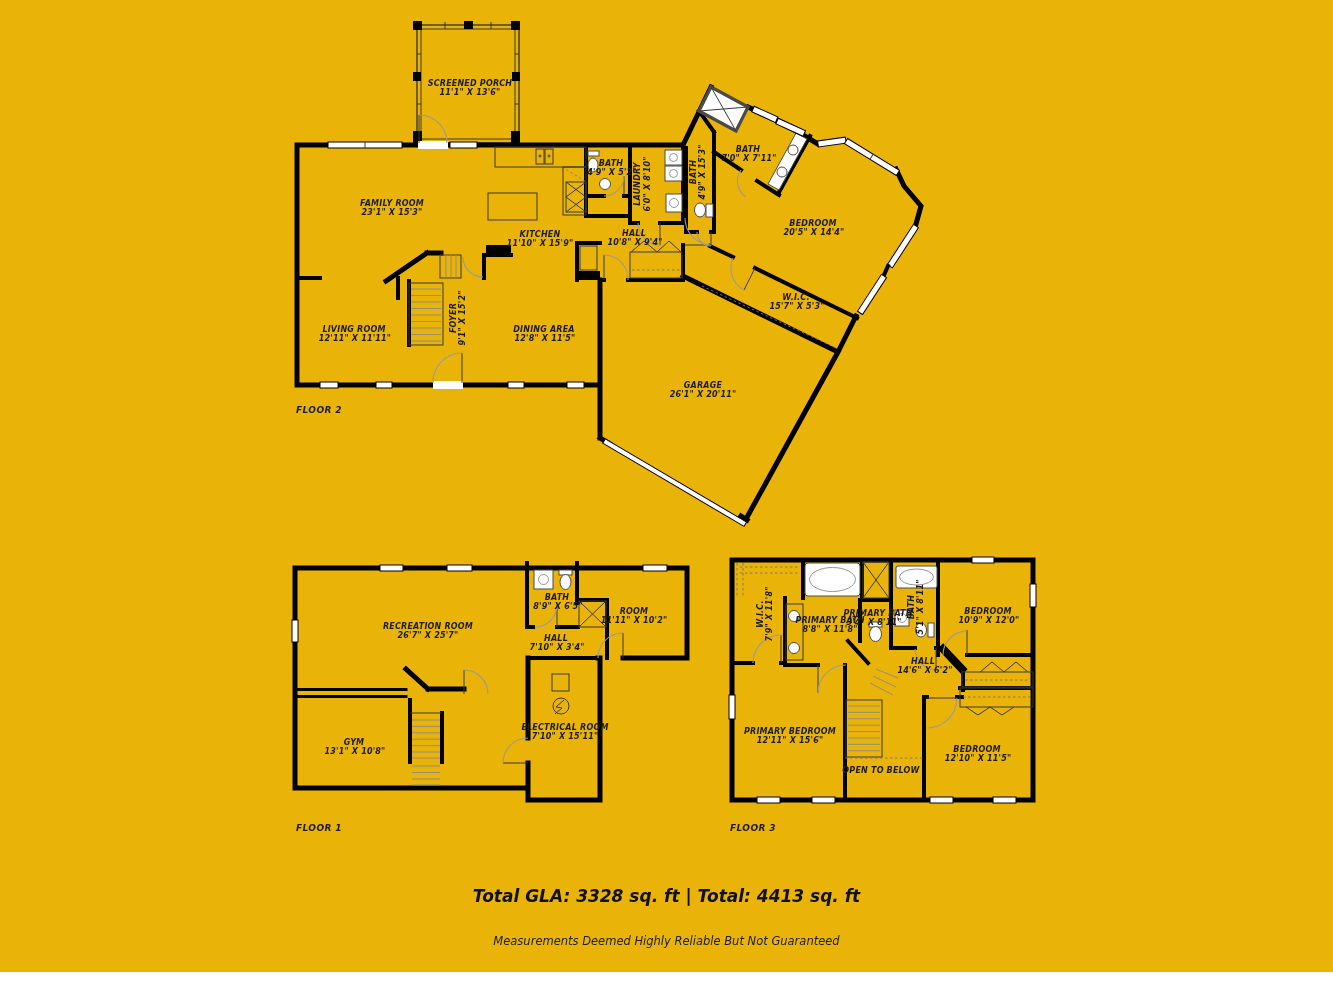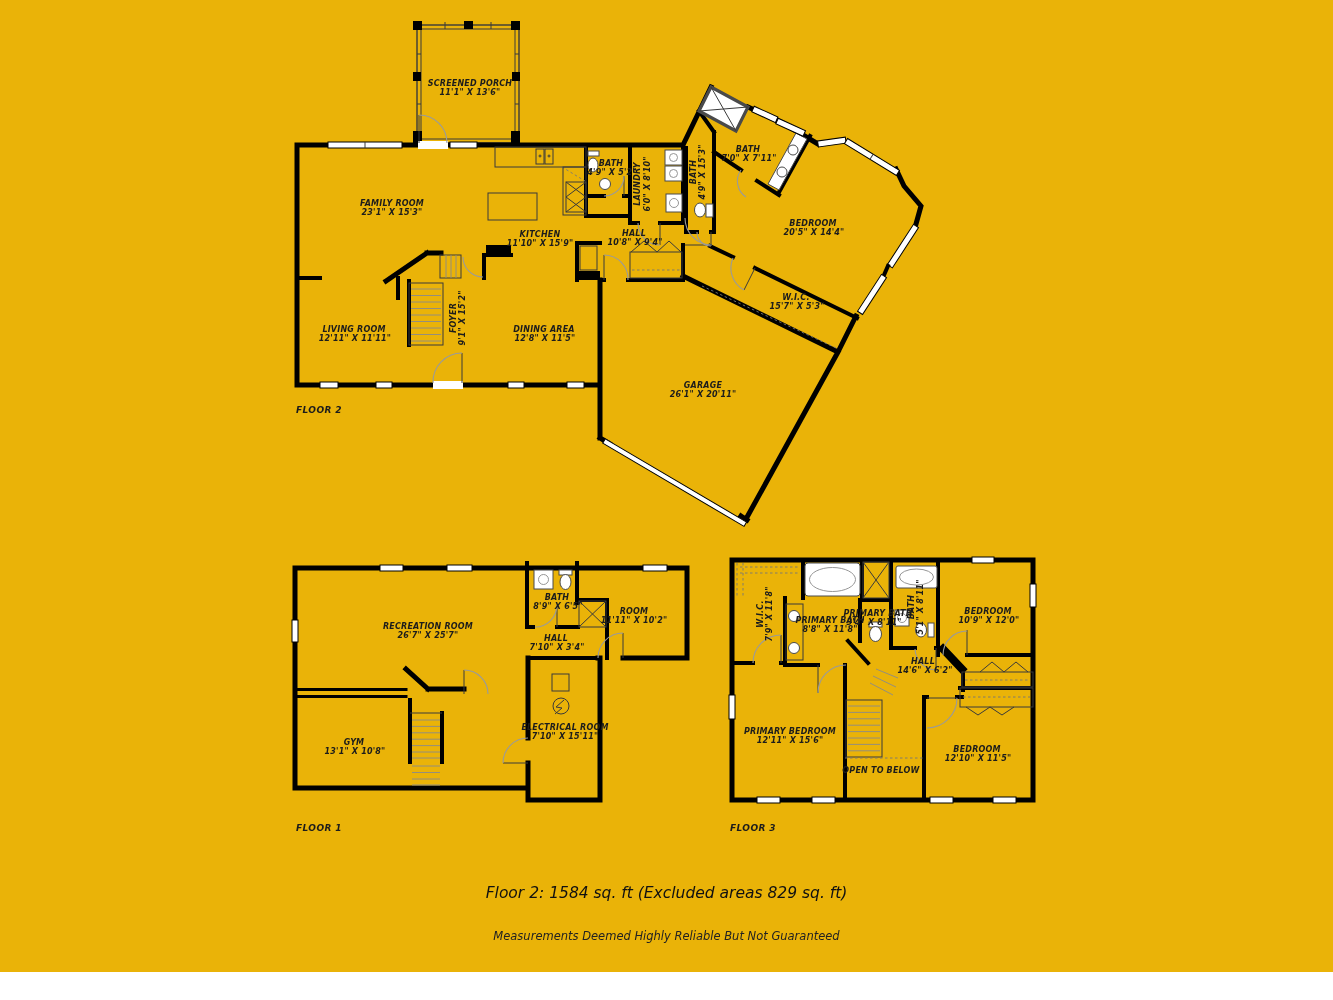--- a/index.html
+++ b/index.html
@@ -405,16 +405,16 @@
     <text class="lbl" x="881" y="773">OPEN TO BELOW</text>
     <g>
       <text class="lbl" x="977" y="752">BEDROOM</text>
       <text class="lbl" x="978" y="761">12'10" X 11'5"</text>
     </g>
     <text class="flr" x="730" y="831">FLOOR 3</text>
   </g>
 </svg>
 
 <div class="summary">
-  <div class="t2">Floor 2: 1584 sq. ft (Excluded areas 829 sq. ft)</div>
+  <div class="t1">Total GLA: 3328 sq. ft | Total: 4413 sq. ft</div>
   <div class="t3">Measurements Deemed Highly Reliable But Not Guaranteed</div>
 </div>
 </div>
 
 </body></html>

